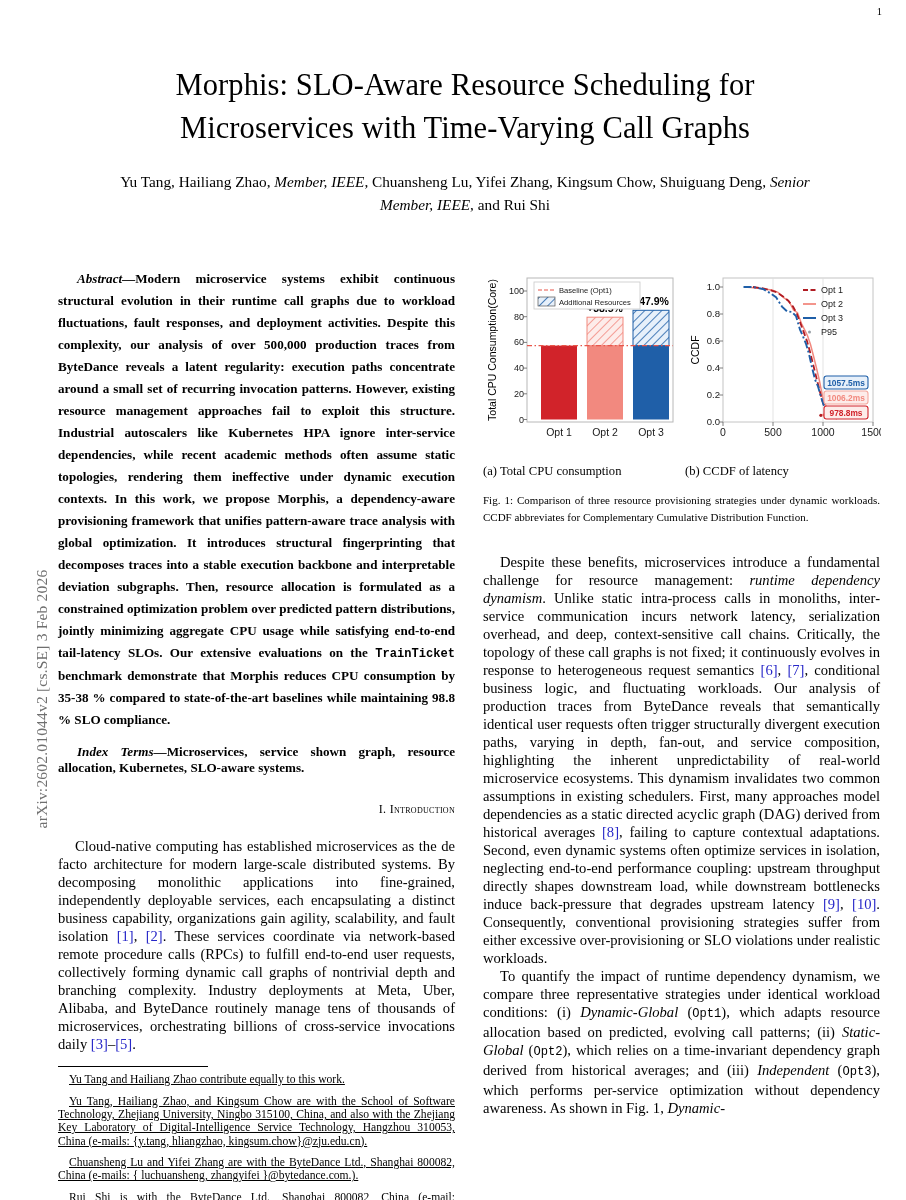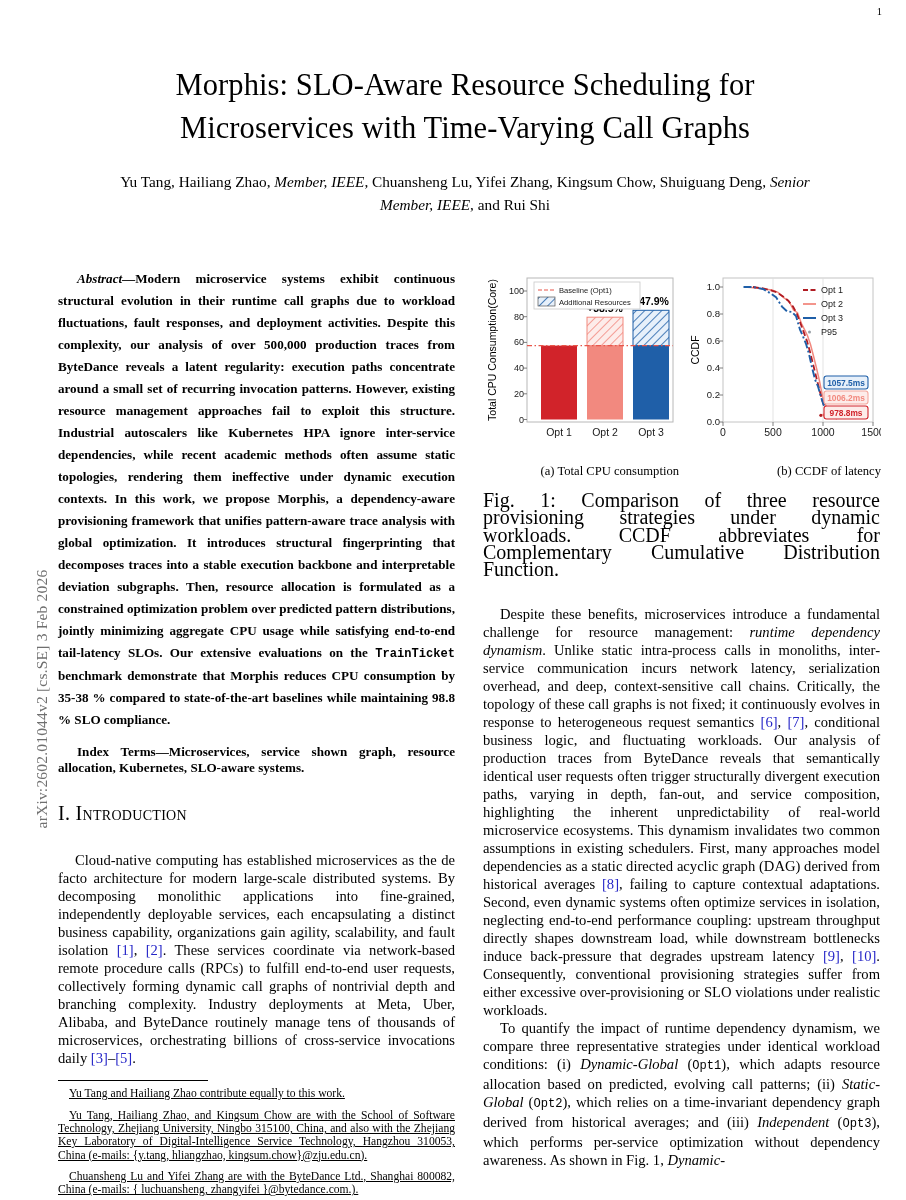--- a/index.html
+++ b/index.html
@@ -97,28 +97,28 @@
   }
   .abstract .lead { font-style: italic; font-weight: bold; }
   .index-terms {
     font-size: 13.1px;
     line-height: 15.6px;
     font-weight: bold;
     text-indent: 19px;
     margin-top: 13px;
     text-align: justify;
   }
-  .index-terms .lead { font-weight: bold; }
+  .index-terms .lead { font-style: italic; font-weight: bold; }
   .mono { font-family: "Liberation Mono", "DejaVu Sans Mono", monospace; font-size: 12.1px; }
 
   
   .sec-head {
-    text-align: left;
-    font-size: 20px;
-    margin: 27px 0 26px 0;
+    text-align: right;
+    font-size: 12px;
+    margin: 27px 0 20px 0;
     font-variant: small-caps;
     letter-spacing: 0.3px;
   }
 
   .body-text {
     font-size: 14.6px;
     line-height: 18px;
     text-indent: 17px;
   }
   .body-text i { font-style: italic; }
@@ -138,26 +138,26 @@
     text-align: justify;
     text-decoration: underline;
   }
   .footnote + .footnote { margin-top: 8px; }
 
   
   .figure { width: 100%; }
   .fig-row { display: flex; gap: 6px; align-items: flex-start; }
   .subfig { width: 196px; }
   .subcap {
-    text-align: right;
+    text-align: left;
     font-size: 12.6px;
     margin-top: 2px;
   }
   .fig-caption {
-    font-size: 20px;
+    font-size: 11px;
     line-height: 17.35px;
     margin-top: 13px;
     text-align: justify;
   }
   svg { display: block; }
 </style>
 </head>
 <body>
 
 <div class="arxiv-stamp">arXiv:2602.01044v2  [cs.SE]  3 Feb 2026</div>

